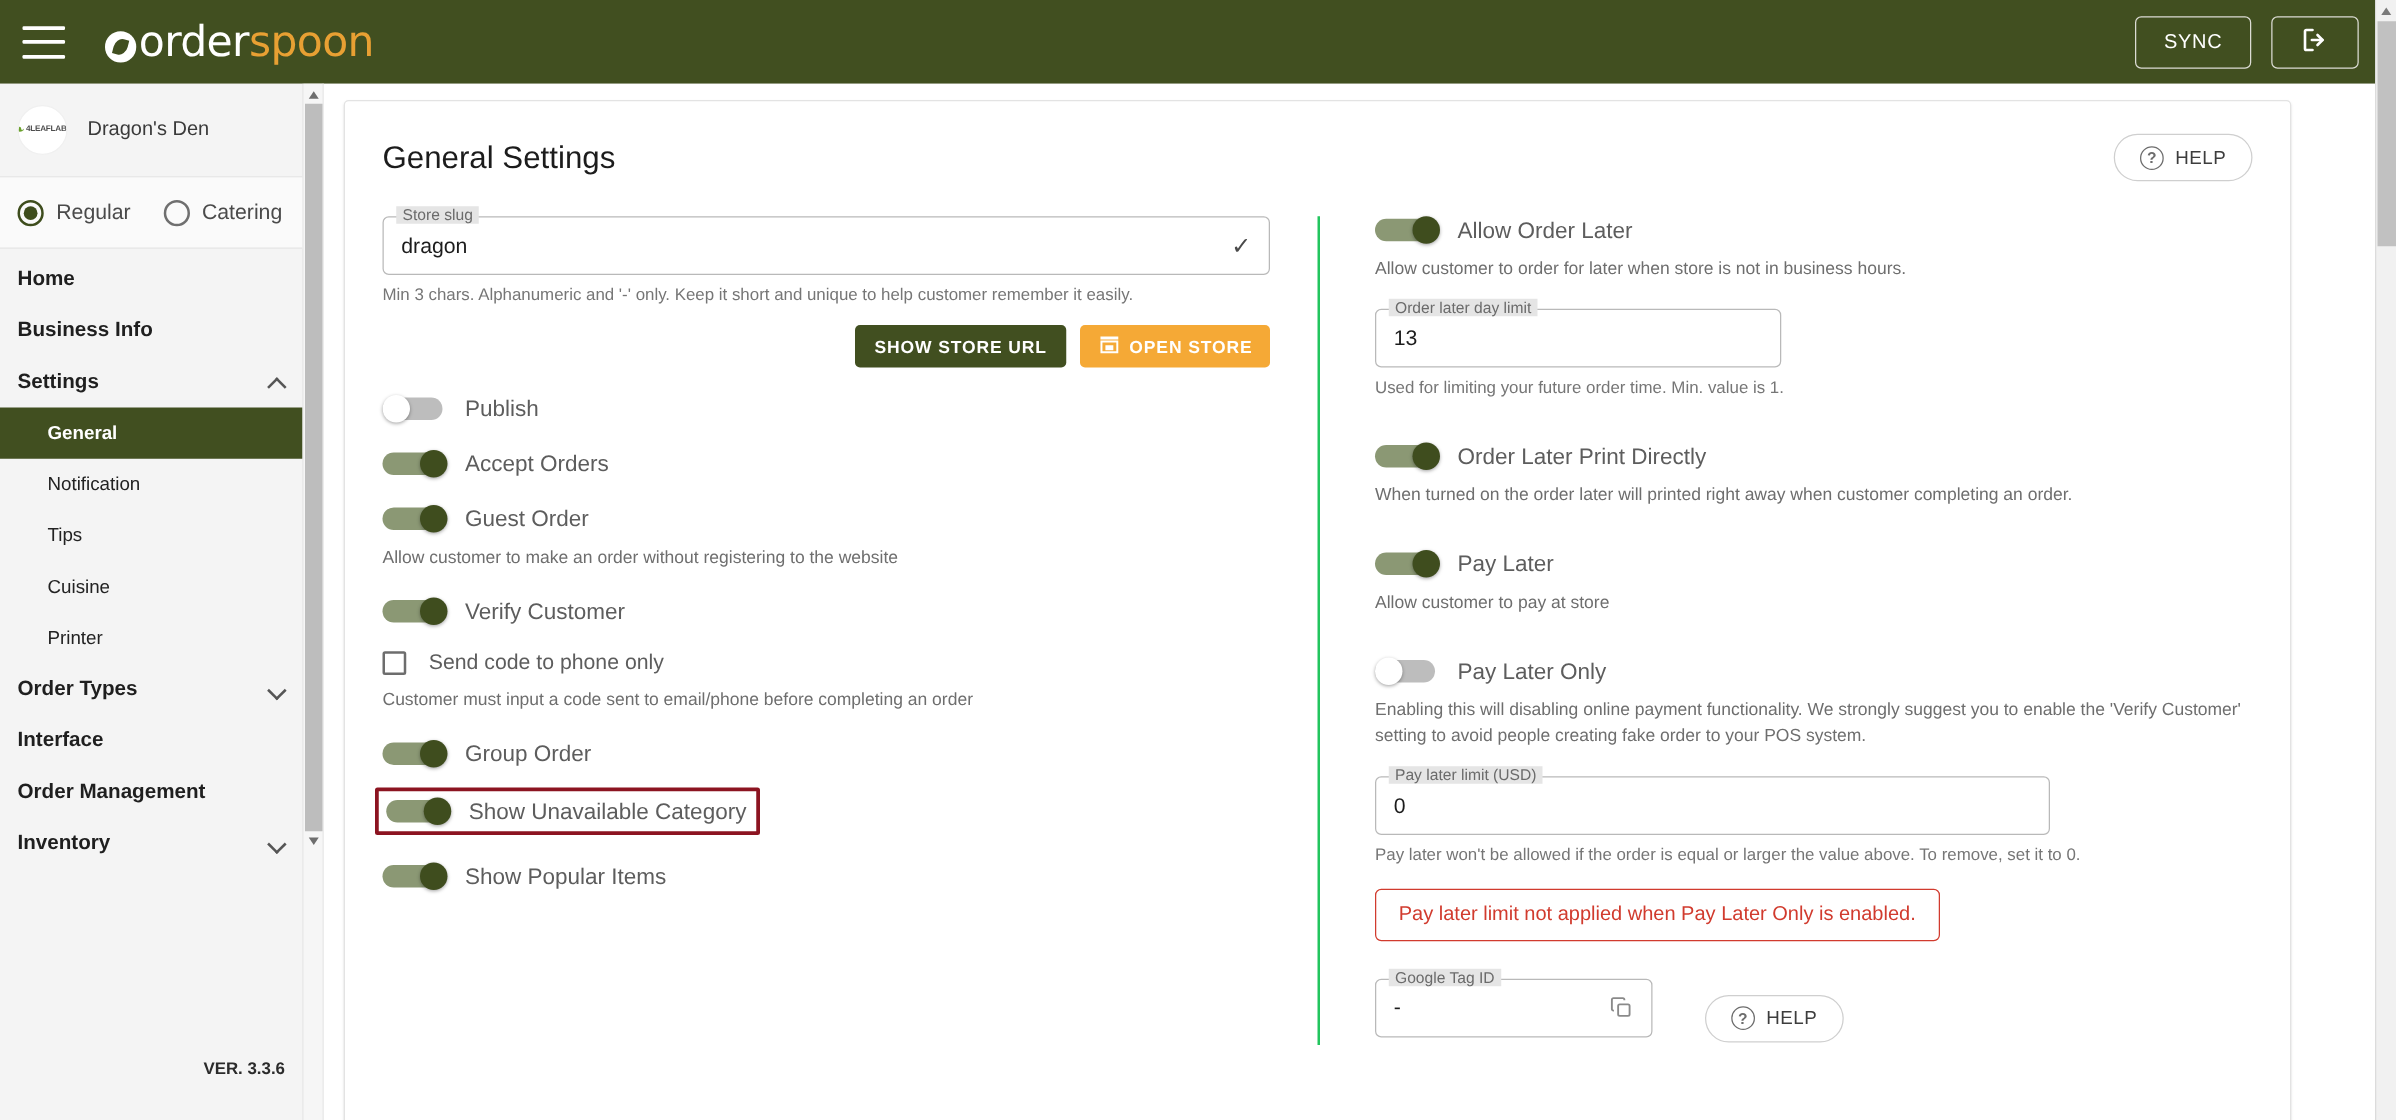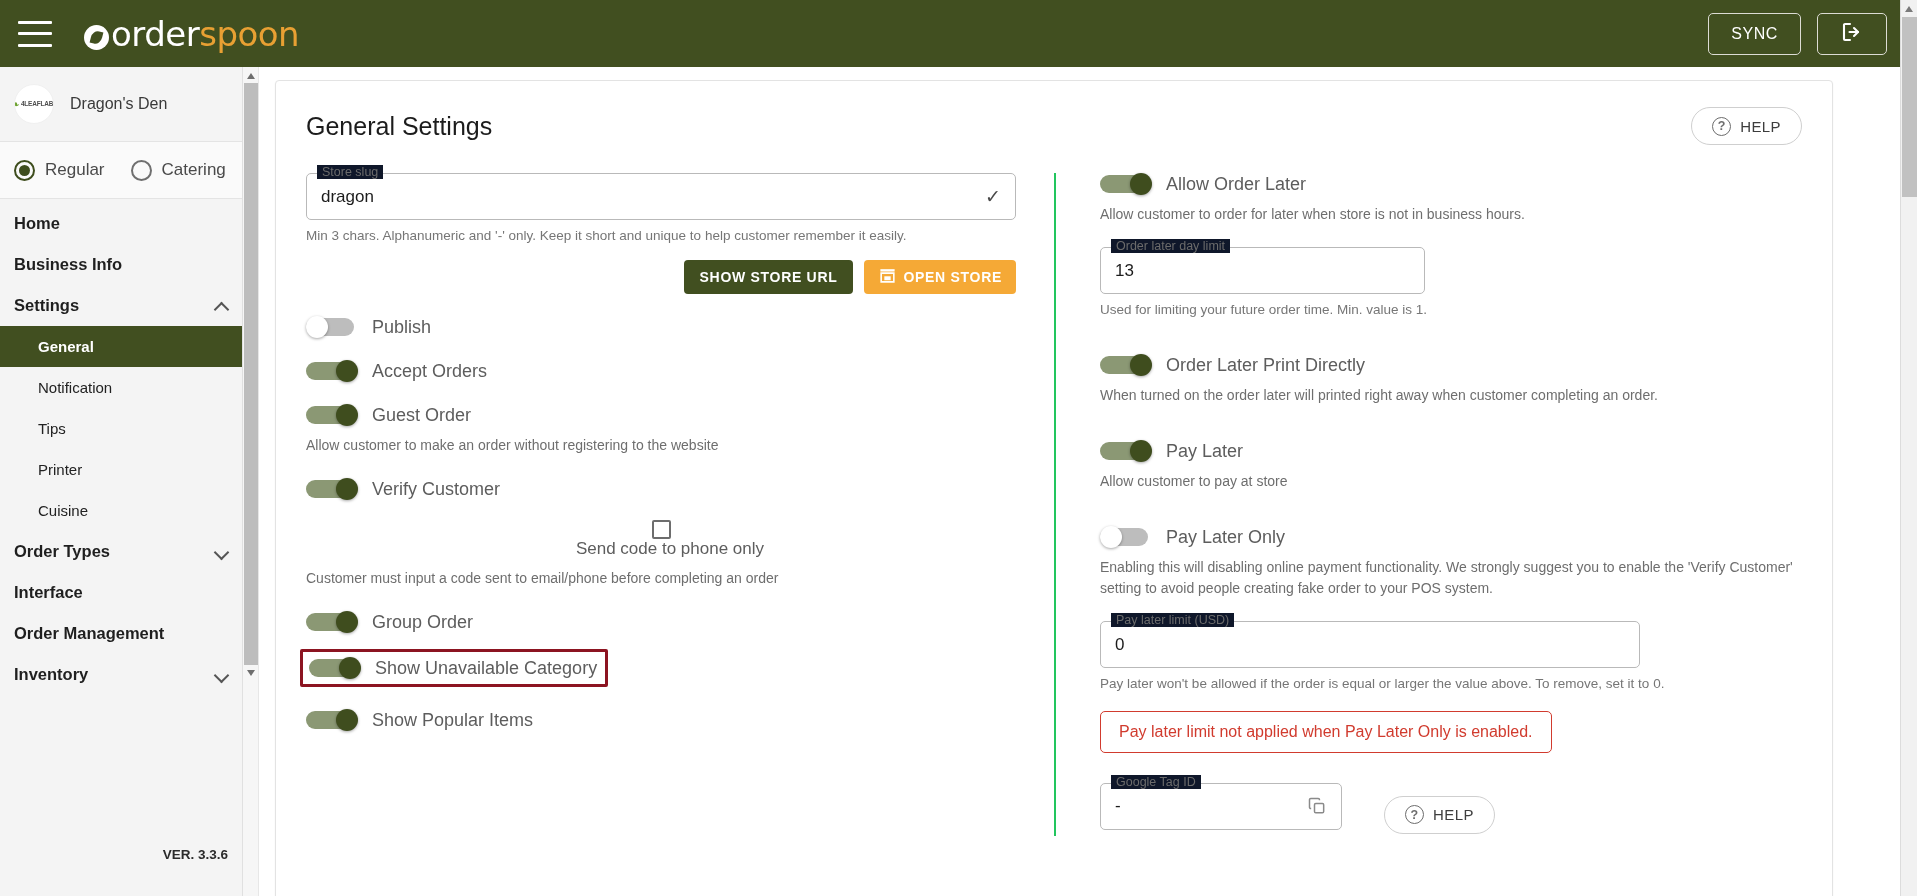--- a/index.html
+++ b/index.html
@@ -141,21 +141,21 @@
   .col.left { padding-right:38px; }
   .col.right { padding-left:44px; border-left:2px solid #22c55e; min-height:650px; }
 
   
   .field { position:relative; margin-bottom:6px; }
   .field .box {
     border:1px solid #b9b9b9; border-radius:5px; height:47px;
     display:flex; align-items:center; padding:0 14px; background:#fff;
   }
   .field .legend {
-    position:absolute; top:-8px; left:11px; background:#0f172a; padding:0 5px;
+    position:absolute; top:-8px; left:11px; background:#e5e5e5; padding:0 5px;
     font-size:12.5px; color:#6b6b6b;
   }
   .field .val { font-size:17px; color:#1c1c1c; }
   .field .check { margin-left:auto; color:#4a4a4a; font-size:19px; }
   .hint { font-size:13.5px; color:#767676; line-height:1.5; margin-top:6px; }
 
   .btn-row { display:flex; justify-content:flex-end; gap:11px; margin-top:14px; }
   .btn-dark {
     background:#414f20; color:#fff; border:none; border-radius:4px; height:34px;
     padding:0 16px; font-size:14px; letter-spacing:.7px; cursor:pointer; font-weight:bold;
@@ -173,36 +173,36 @@
   .tog .track { position:absolute; left:0; top:2px; width:48px; height:18px; border-radius:9px; }
   .tog .knob { position:absolute; top:0; width:22px; height:22px; border-radius:50%;
                box-shadow:0 1px 3px rgba(0,0,0,.35); }
   .tog.on  .track { background:#8b9874; }
   .tog.on  .knob  { right:0; background:#3f4d1e; }
   .tog.off .track { background:#bdbdbd; }
   .tog.off .knob  { left:0; background:#ffffff; }
   .tog-label { margin-left:14px; font-size:18px; color:#5d5d5d; }
   .tog-desc { font-size:14px; color:#6e6e6e; margin-top:9px; line-height:1.5; }
 
-  .cb-row { display:flex; align-items:center; margin-top:20px;flex-direction:column; }
+  .cb-row { display:flex; align-items:center; margin-top:20px; }
   .cbox { width:19px; height:19px; border:2px solid #6d6d6d; border-radius:2px; cursor:pointer; }
   .cb-label { margin-left:18px; font-size:17px; color:#5d5d5d; }
 
   .highlight-box {
     border:3px solid #8c1421; border-radius:2px; padding:5px 8px 5px 6px;
     display:inline-flex; align-items:flex-start; margin-top:16px; margin-left:-6px;
   }
   .highlight-box .tog-row { margin-top:0; }
 
   .err-box {
     border:1px solid #d13b2e; border-radius:5px; padding:11px 18px; margin-top:16px;
     display:inline-block; color:#d13b2e; font-size:16px;
   }
   .gt-row { display:flex; align-items:flex-end; gap:42px; margin-top:30px; }
-  .gt-field { width:242px; }
+  .gt-field { width:222px; }
   .copy-ic { margin-left:auto; color:#8a8a8a; display:flex; }
 </style>
 </head>
 <body>
 
 <div class="topbar">
   <div class="hamburger">
     <span></span>
       <span></span>
       <span></span>
@@ -268,24 +268,24 @@
     <div class="sub-item active">
       <span>General</span>
     </div>
     <div class="sub-item">
       <span>Notification</span>
     </div>
     <div class="sub-item">
       <span>Tips</span>
     </div>
     <div class="sub-item">
+      <span>Cuisine</span>
+    </div>
+    <div class="sub-item">
       <span>Printer</span>
-    </div>
-    <div class="sub-item">
-      <span>Cuisine</span>
     </div>
     <div class="nav-item">
       <span>Order Types</span>
       <span class="chev"></span>
     </div>
     <div class="nav-item">
       <span>Interface</span>
     </div>
     <div class="nav-item">
       <span>Order Management</span>

